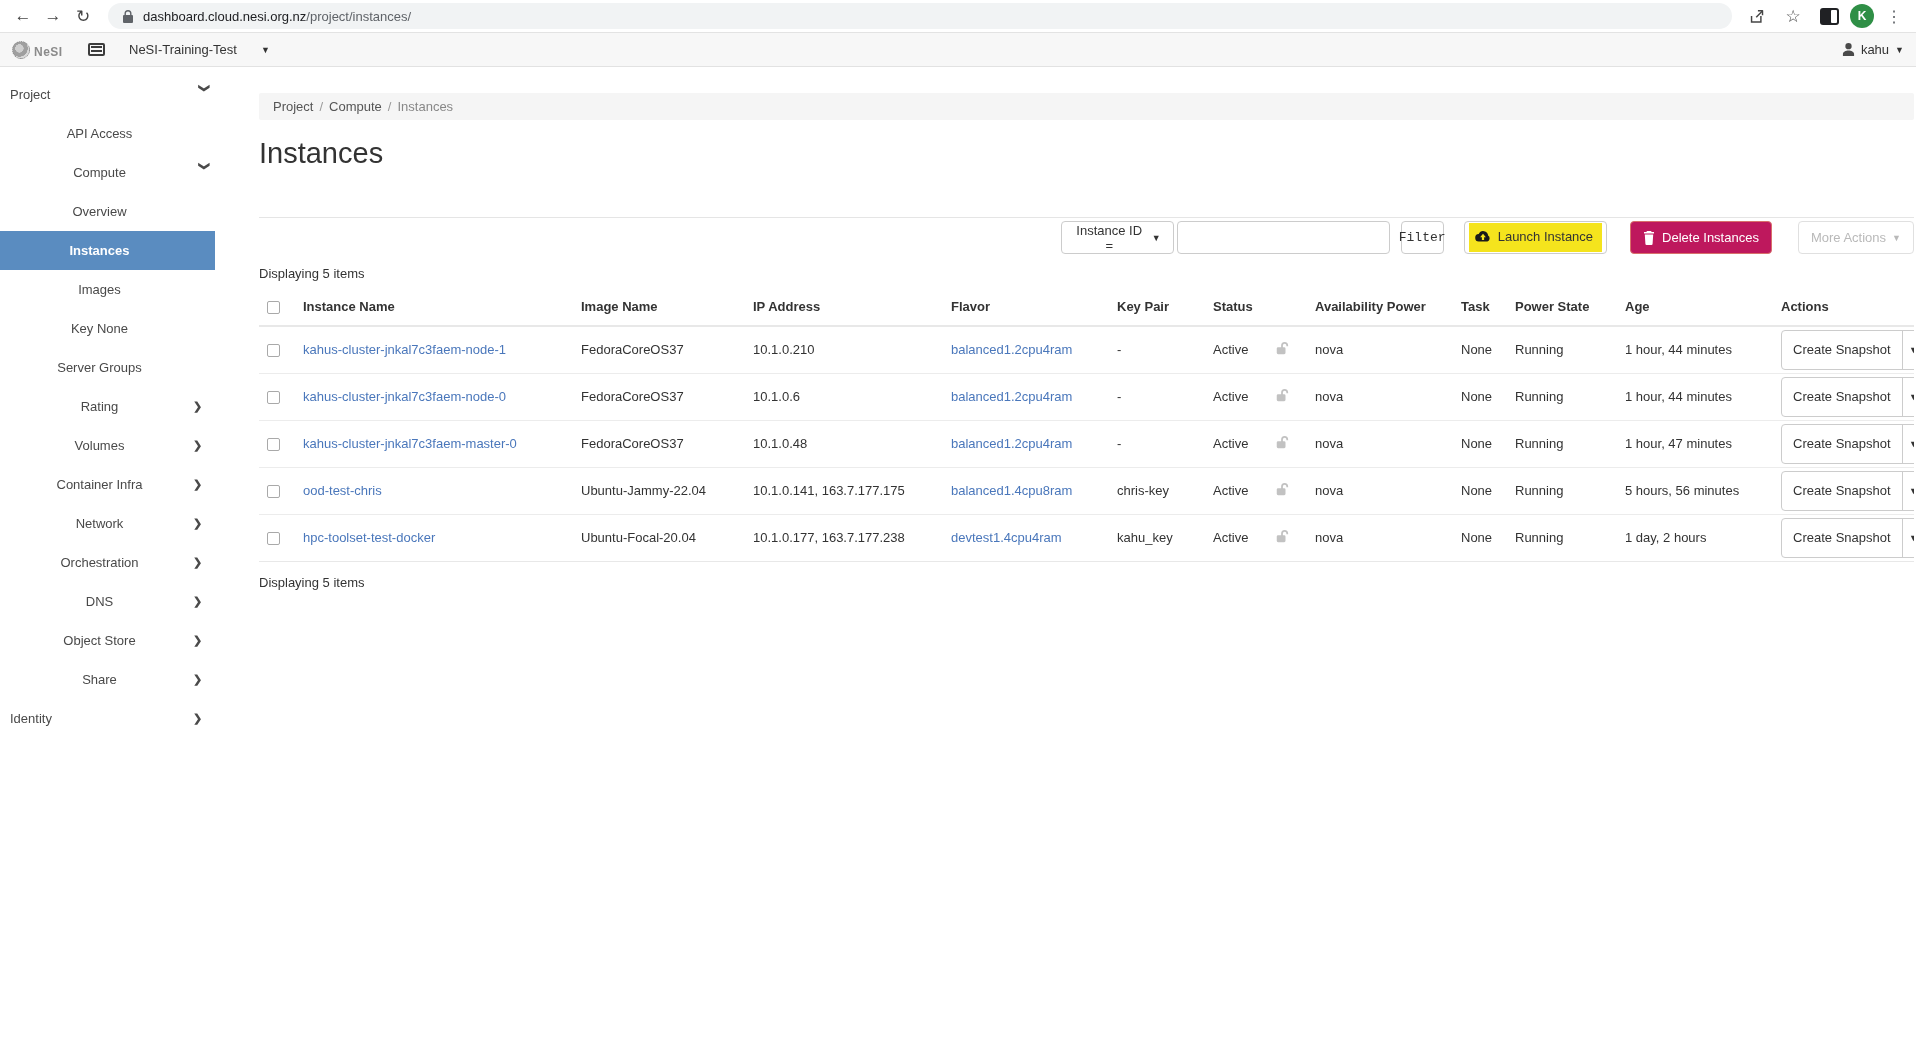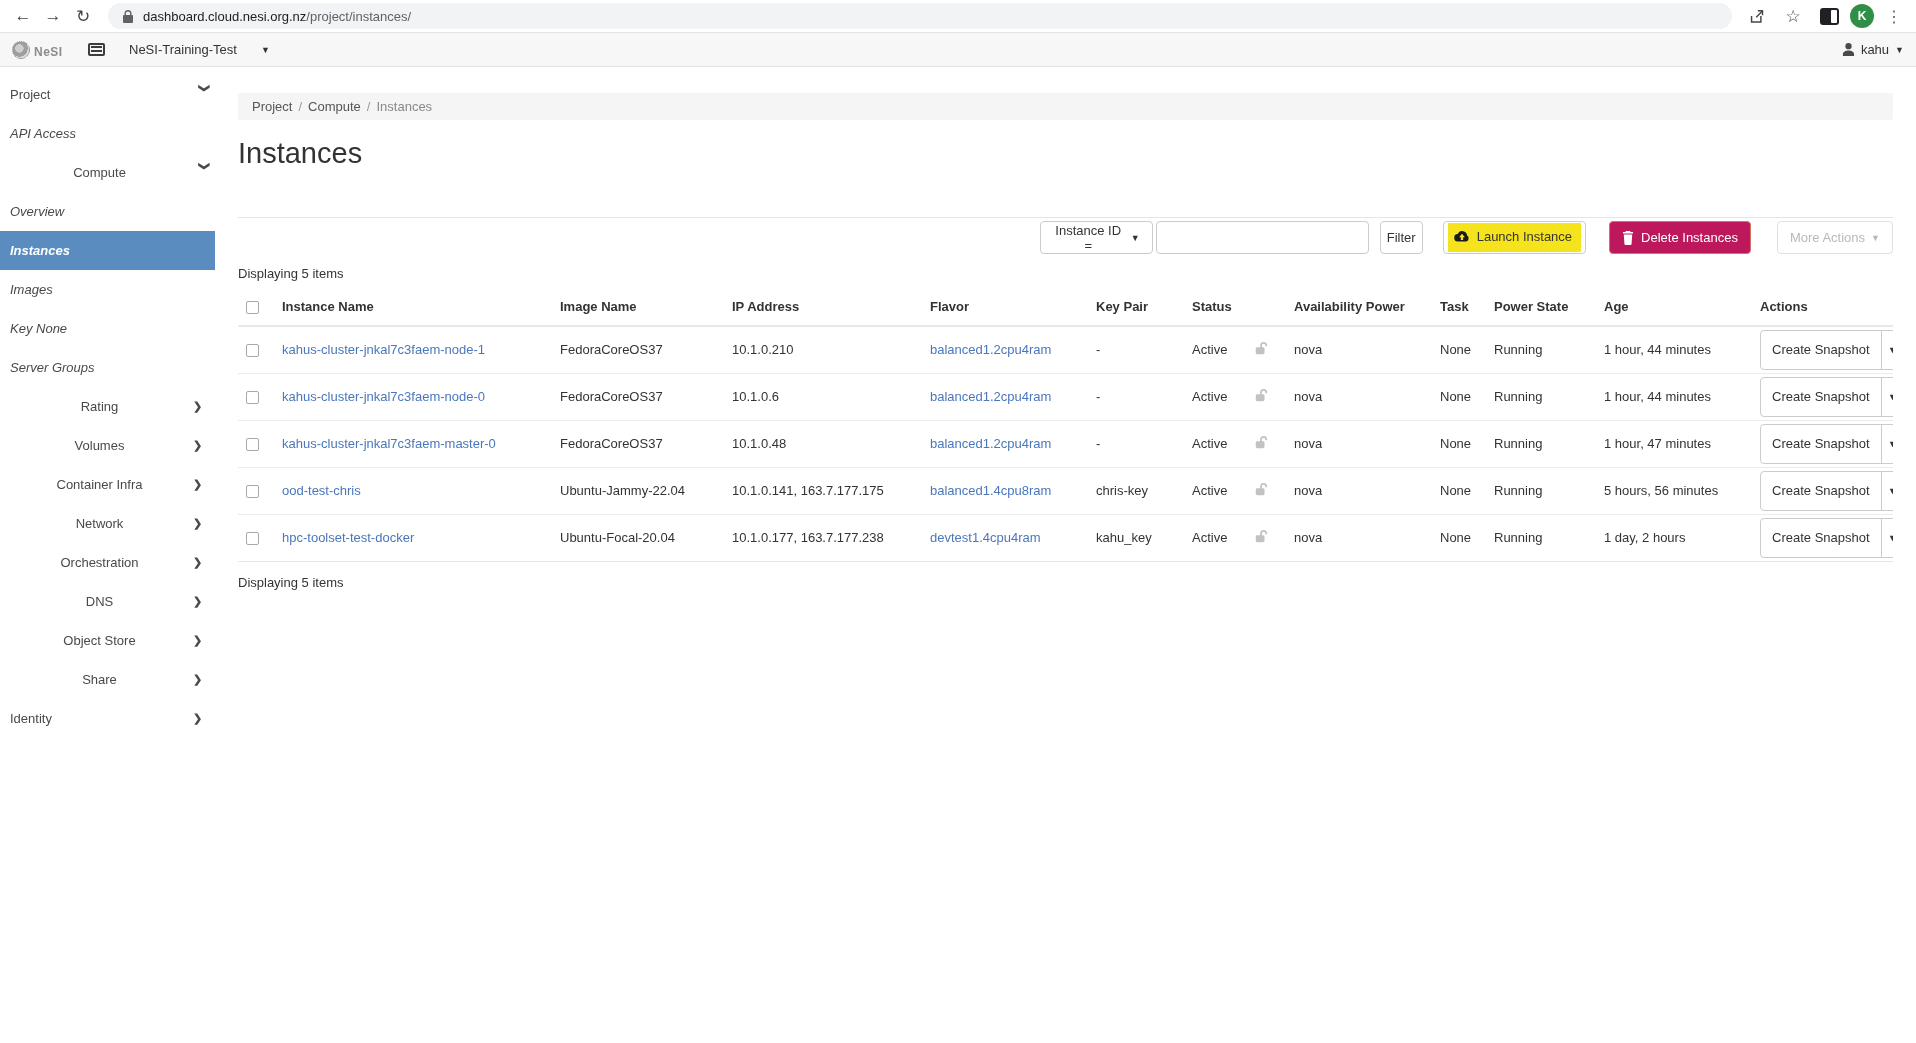--- a/index.html
+++ b/index.html
@@ -34,29 +34,29 @@
   .brand-word { font-size:12px; font-weight:bold; color:#8b8b8b; letter-spacing:.5px; }
   .proj-switch { display:flex; align-items:center; gap:24px; margin-left:16px; font-size:13px;
     color:#333; cursor:pointer; }
   .list-ico { width:17px; height:13px; border:2px solid #3c3c3c; border-radius:2px; position:relative; }
   .list-ico::before { content:""; position:absolute; left:1px; right:1px; top:1px; height:2px; background:#3c3c3c; }
   .list-ico::after  { content:""; position:absolute; left:1px; right:1px; top:5px; height:2px; background:#3c3c3c; }
   .caret { font-size:9px; color:#333; }
   .appbar-right { margin-left:auto; display:flex; align-items:center; gap:6px; font-size:13px; }
 
   
-  .shell { display:flex; height:975px; }
+  .shell { display:flex; height:975px;gap:21px; }
   .sidebar { width:215px; flex:0 0 auto; padding-top:8px; }
   .nav-item { height:39px; display:flex; align-items:center; font-size:13px; color:#494949;
     cursor:pointer; }
   .nav-label { flex:1 1 auto; padding:0 4px 0 10px; }
   .nav-chev { flex:0 0 22px; text-align:left; font-size:11px; color:#4a4a4a; font-weight:bold; }
   .al-left  .nav-label { text-align:left; }
   .al-center .nav-label { text-align:center; }
-  .al-right .nav-label { text-align:left; padding-right:4px;font-style:italic; }
+  .al-right .nav-label { text-align:center; padding-right:4px; }
   .nav-item.active { background:#5a8cc0; color:#fff; font-weight:bold; }
   .chev-down { display:inline-block; transform:rotate(90deg); }
 
   .main { flex:1 1 auto; padding:26px 23px 0 23px; }
 
   .breadcrumb { background:#f5f5f5; height:27px; display:flex; align-items:center;
     font-size:13px; padding:0 14px; gap:6px; border-radius:2px; }
   .breadcrumb a { color:#555; text-decoration:none; }
   .breadcrumb .sep { color:#9a9a9a; }
   .breadcrumb .cur { color:#888; }
@@ -66,21 +66,21 @@
   .rule { border:none; border-top:1px solid #e5e5e5; margin-top:47px; }
 
   
   .toolbar { display:flex; justify-content:flex-end; align-items:center; margin-top:3px; }
   .btn { height:33px; background:#fff; border:1px solid #ccc; border-radius:4px; font-size:13px;
     color:#333; display:inline-flex; align-items:center; padding:0 12px; gap:7px; cursor:pointer;
     font-family:inherit; }
   .filter-field { width:113px; justify-content:space-between; }
   .filter-input { width:213px; height:33px; border:1px solid #ccc; border-radius:4px; margin-left:3px;
     padding:0 8px; font-size:13px; font-family:inherit; }
-  .btn-filter { margin-left:11px; width:43px; justify-content:center; padding:0; }
+  .btn-filter { margin-left:11px; width:43px; justify-content:center; padding:0;font-family:Liberation Mono, monospace; }
   .btn-launch { margin-left:20px; padding:0 4px; position:relative; }
   .hl { background:#f5e41d; display:inline-flex; align-items:center; gap:7px;
     padding:6px 9px 8px 6px; }
   .btn-danger { margin-left:23px; background:#be185d; border-color:#d8706a; color:#fff; }
   .btn-more { margin-left:26px; color:#b9b9b9; border-color:#e0e0e0; gap:6px; }
   .btn-more .caret { color:#b9b9b9; }
 
   .count { font-size:13px; color:#333; margin-top:12px; }
 
   

